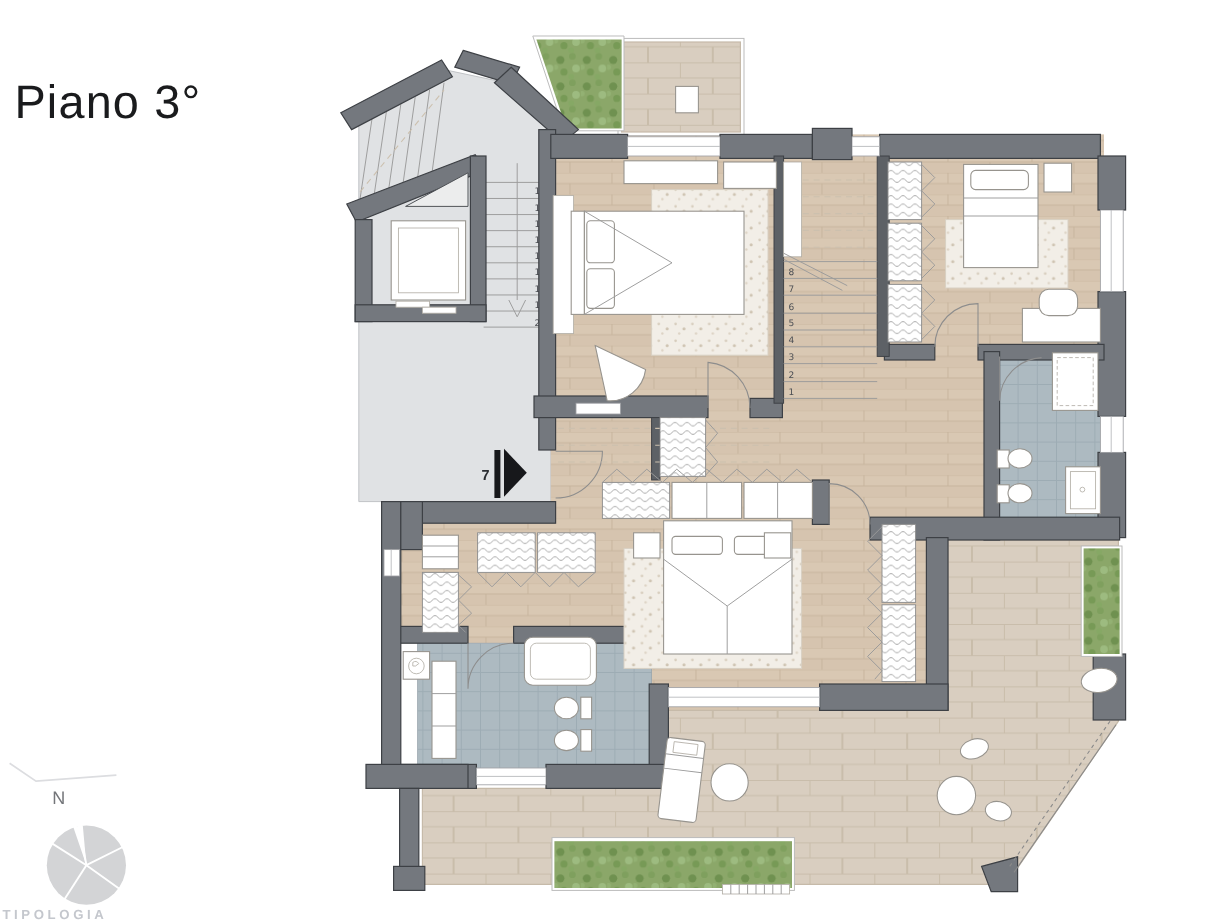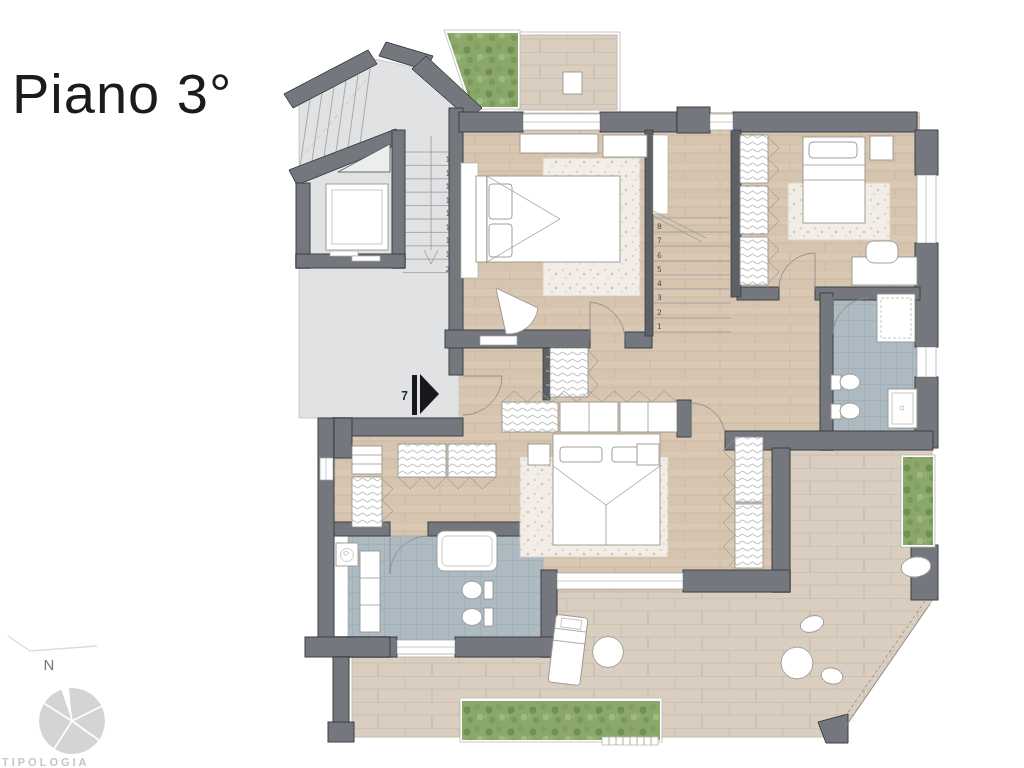--- a/index.html
+++ b/index.html
@@ -1,18 +1,18 @@
 <!DOCTYPE html>
 <html><head>
 <meta charset="utf-8">
 <style>
   html,body{margin:0;padding:0;background:#fff;}
   .page{position:relative;width:1024px;height:768px;background:#ffffff;overflow:hidden;
         font-family:"Liberation Sans",sans-serif;}
-  .title{position:absolute;left:12px;top:66px;font-size:56px;font-weight:300;color:#1a1b1d;
+  .title{position:absolute;left:12px;top:66px;font-size:39px;font-weight:300;color:#1a1b1d;
          letter-spacing:1px;line-height:1;}
   svg{position:absolute;left:0;top:0;}
   
   .w  {fill:#74787e;stroke:#3d4045;stroke-width:1;}
   .wt {fill:#5d6166;stroke:#3d4045;stroke-width:.8;}
   
   .fl-landing{fill:#e0e2e4;stroke:#bfc1c4;stroke-width:.8;}
   .fl-wood{fill:url(#wood);}
   .fl-tile{fill:url(#tile);stroke:#96a3ab;stroke-width:.6;}
   .fl-pav{fill:url(#pav);stroke:#c6baa9;stroke-width:1;}

